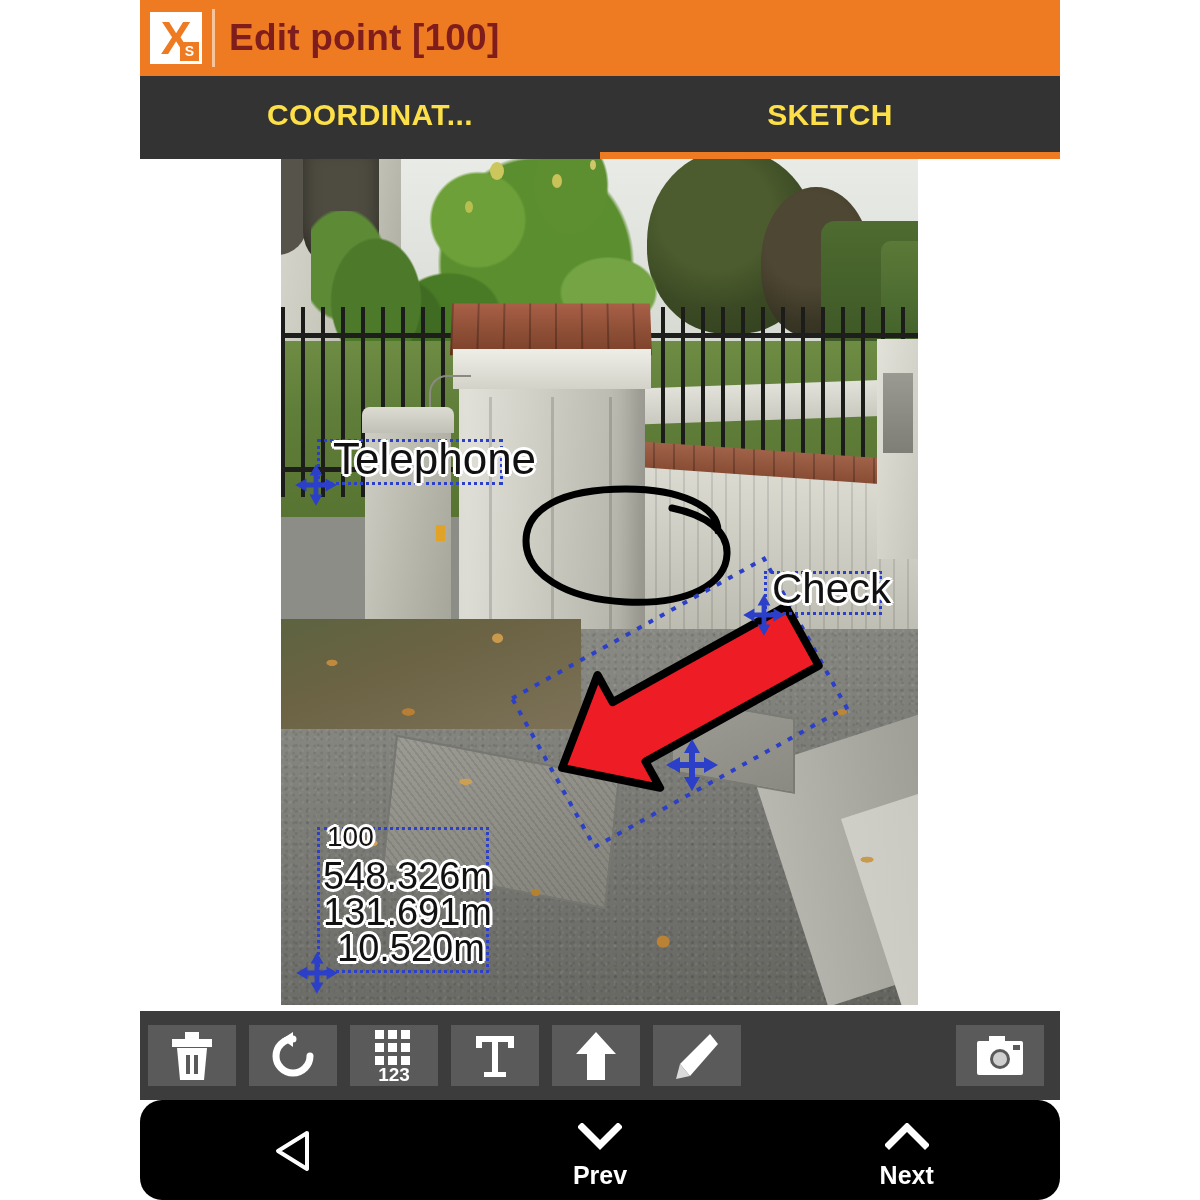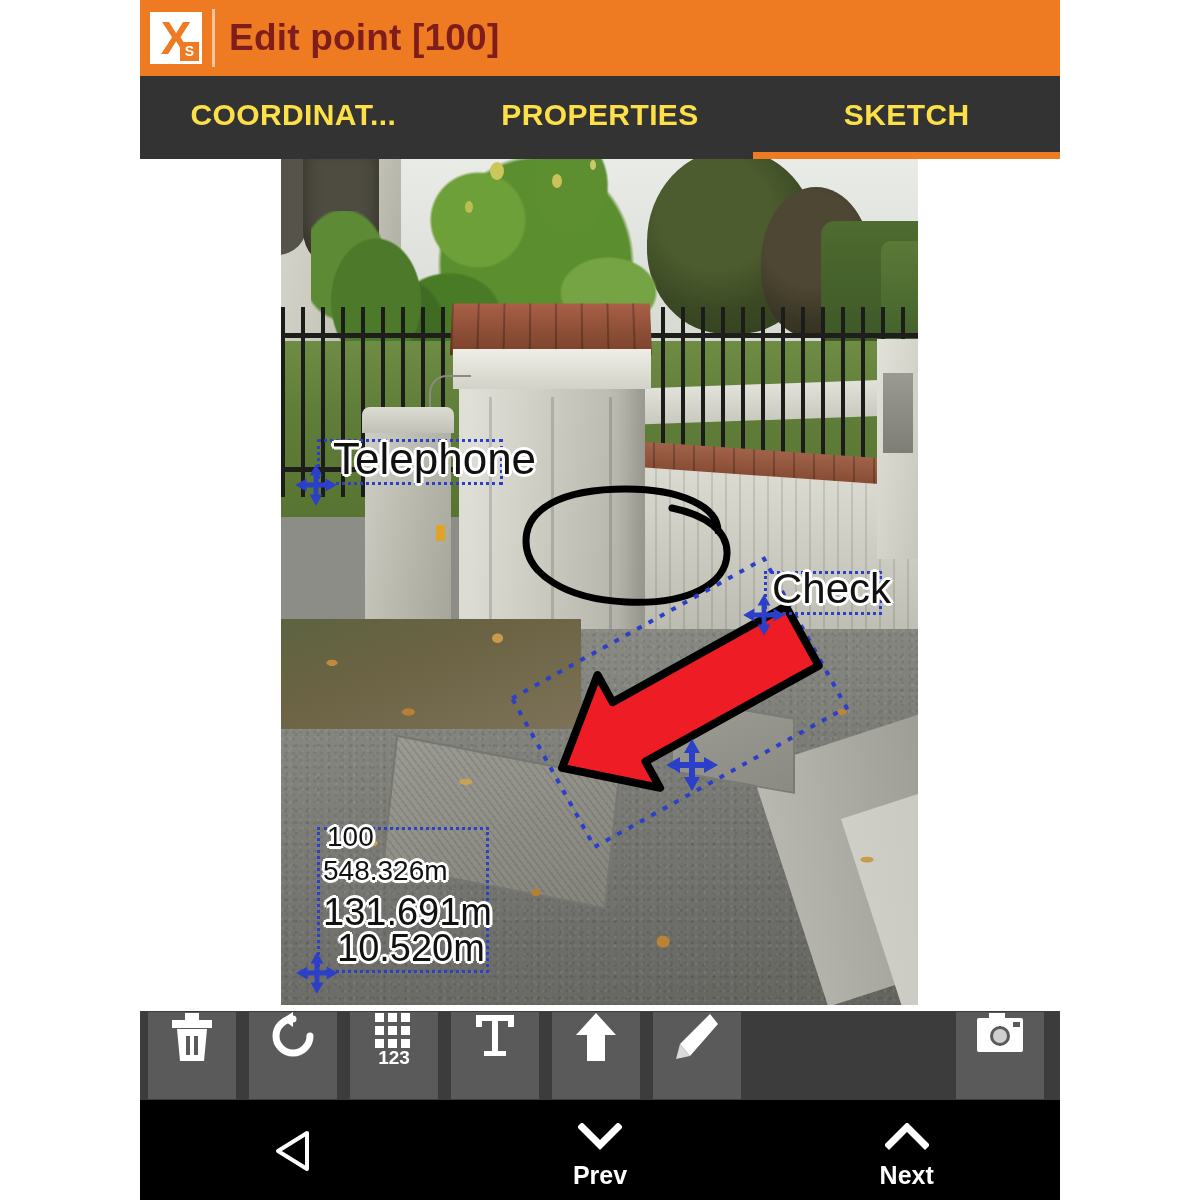--- a/index.html
+++ b/index.html
@@ -369,39 +369,41 @@
     position: absolute;
     left: 0; top: 1011px;
     width: 920px; height: 89px;
     background: #3c3c3c;
     display: flex;
     align-items: center;
     padding: 0 8px;
     box-sizing: border-box;
   }
   .toolbtn {
-    width: 88px; height: 87px;
+    width: 88px; height: 61px;
     background: #5a5a5a;
     margin-right: 13px;
     display: flex;
+    align-items: center;
     justify-content: center;
     cursor: pointer;
     flex: none;
   }
   .toolbtn.right { margin-left: auto; margin-right: 8px; }
   .toolbtn svg { display: block; }
 
   
   .navbar {
     position: absolute;
     left: 0; top: 1100px;
     width: 920px; height: 100px;
     background: #000000;
     display: flex;
     align-items: stretch;
+    border-radius: 22px;
   }
   .navitem {
     flex: 1 1 0;
     display: flex;
     flex-direction: column;
     align-items: center;
     justify-content: center;
     cursor: pointer;
     padding-top: 4px;
   }
@@ -424,23 +426,20 @@
       <div class="sbox">S</div>
     </div>
     <div class="title-sep"></div>
     <div class="title-text">Edit point [100]</div>
   </div>
 
   <div class="tabbar">
     <div class="tab">
       <span class="lbl">COORDINAT...</span>
     </div>
-    <div class="tab">
-      <span class="lbl">PROPERTIES</span>
-    </div>
     <div class="tab active">
       <span class="lbl">SKETCH</span>
     </div>
   </div>
 
   <div class="canvas-area">
 
     <div class="photo">
 
       <div class="sky"></div>
@@ -526,21 +525,21 @@
         <div class="annbox" style="left:0; top:0; width:118px; height:44px;"></div>
         <div class="anntext" style="left:8px; top:-3px; font-size:42px;">Check</div>
         <svg class="handle" style="left:-24px; top:20px;" viewBox="-30 -30 60 60">
           <path d="M0 -26 L8 -12 L3 -12 L3 -3 L12 -3 L12 -8 L26 0 L12 8 L12 3 L3 3 L3 12 L8 12 L0 26 L-8 12 L-3 12 L-3 3 L-12 3 L-12 8 L-26 0 L-12 -8 L-12 -3 L-3 -3 L-3 -12 L-8 -12 Z" fill="#2b3fc8"></path>
         </svg>
       </div>
 
       <div class="ann" style="left:36px; top:668px;">
         <div class="annbox" style="left:0; top:0; width:172px; height:146px;"></div>
         <div class="anntext" style="left:10px; top:-4px; font-size:28px;">100</div>
-        <div class="anntext" style="left:6px; top:30px; font-size:28px;text-align:center;">548.326m</div>
+        <div class="anntext" style="left:6px; top:30px; font-size:38px;text-align:center;">548.326m</div>
         <div class="anntext" style="left:6px; top:66px; font-size:38px;">131.691m</div>
         <div class="anntext" style="left:20px; top:102px; font-size:38px;">10.520m</div>
         <svg class="handle" style="left:-24px; top:122px;" viewBox="-30 -30 60 60">
           <path d="M0 -26 L8 -12 L3 -12 L3 -3 L12 -3 L12 -8 L26 0 L12 8 L12 3 L3 3 L3 12 L8 12 L0 26 L-8 12 L-3 12 L-3 3 L-12 3 L-12 8 L-26 0 L-12 -8 L-12 -3 L-3 -3 L-3 -12 L-8 -12 Z" fill="#2b3fc8"></path>
         </svg>
       </div>
 
     </div>
   </div>
 

